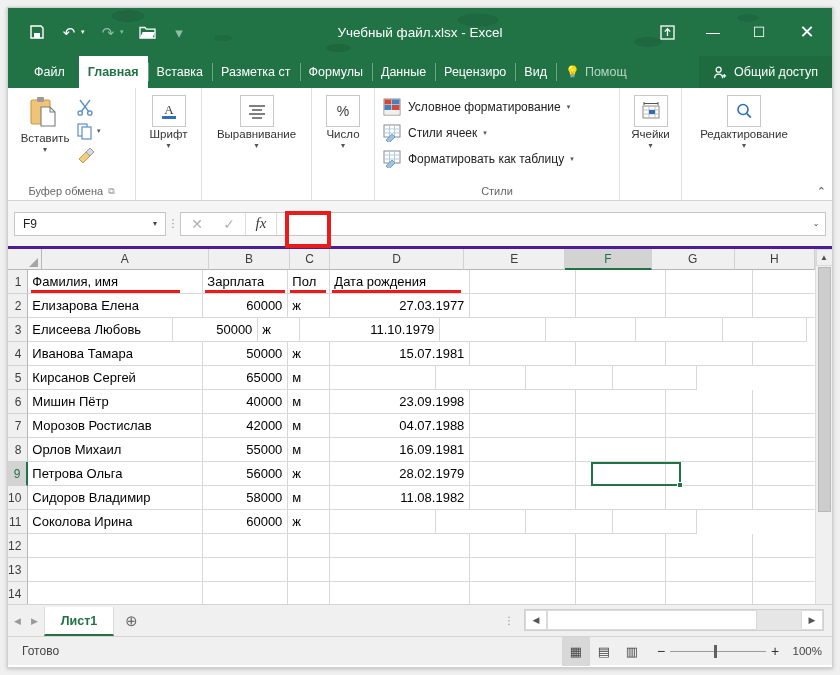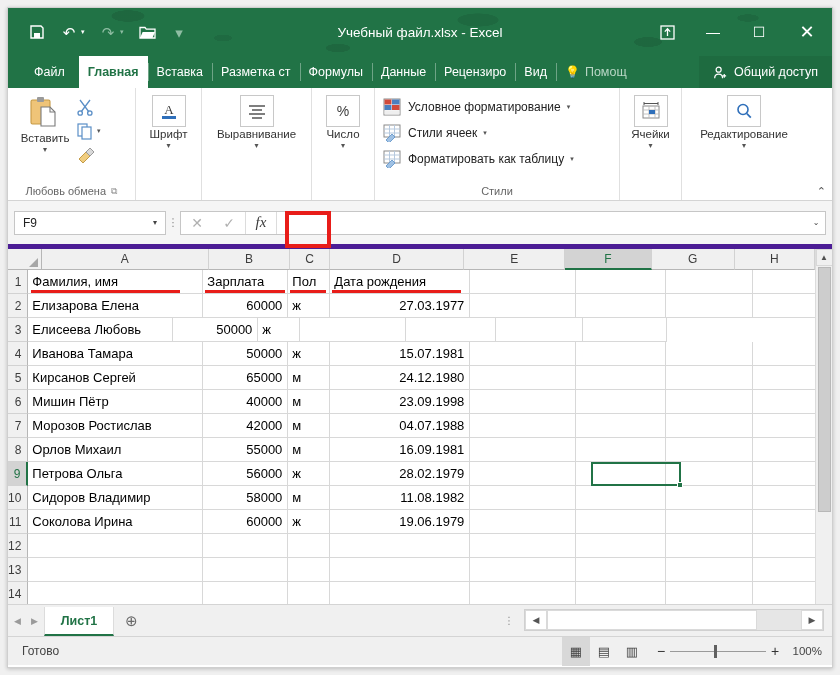--- a/index.html
+++ b/index.html
@@ -139,21 +139,21 @@
 
   .collapse-ribbon {
     position: absolute; right: 6px; bottom: 2px;
     font-size: 11px; color: #555;
   }
 
   
   .formula-area {
     height: 48px; background: #f5f5f5;
     display: flex; align-items: center; padding: 0 6px;
-    border-bottom: 5px solid #4c1d95; position: relative;
+    border-bottom: 3px solid #4c1d95; position: relative;
   }
   .namebox {
     width: 152px; height: 24px; background: #fff;
     border: 1px solid #c6c6c6;
     display: flex; align-items: center; justify-content: space-between;
     padding: 0 8px; font-size: 12px; color: #222;
   }
   .namebox .caret { font-size: 8px; color: #444; }
   .fb-sep {
     width: 14px; text-align: center; color: #8d8d8d;
@@ -426,21 +426,21 @@
           </div>
           <div class="smallbtn">
             <svg width="20" height="18" viewBox="0 0 20 18" aria-hidden="true">
               <path d="M3 13l7-7 4 4-7 7z" fill="#f0cd7f" stroke="#c49b47" stroke-width="1"></path>
               <path d="M10 6l4-4 4 4-4 4z" fill="#d9d9d9" stroke="#9a9a9a" stroke-width="1"></path>
             </svg>
           </div>
         </div>
       </div>
       <div class="glabel">
-        <span>Любовь обмена</span>
+        <span>Буфер обмена</span>
         <span class="dialog-launcher">⧉</span>
       </div>
     </div>
 
     <div class="rgroup" style="width:66px">
       <div class="gcontent" style="justify-content:center">
         <div class="bigbtn">
           <div class="icon-box">
             <svg width="22" height="22" viewBox="0 0 22 22" aria-hidden="true">
               <text x="11" y="14" font-size="13" text-anchor="middle" fill="#3b3b3b" font-family="Liberation Serif, serif">A</text>
@@ -629,20 +629,21 @@
             <div class="cell" style="width:106px"></div>
             <div class="cell" style="width:90px"></div>
             <div class="cell" style="width:87px"></div>
             <div class="cell" style="width:84px"></div>
           </div>
 
           <div class="row">
             <div class="cell" style="width:145px">Елисеева Любовь</div>
             <div class="cell num" style="width:85px">50000</div>
             <div class="cell" style="width:42px">ж</div>
+            <div class="cell num" style="width:140px">11.10.1979</div>
             <div class="cell" style="width:106px"></div>
             <div class="cell" style="width:90px"></div>
             <div class="cell" style="width:87px"></div>
             <div class="cell" style="width:84px"></div>
           </div>
 
           <div class="row">
             <div class="cell" style="width:175px">Иванова Тамара</div>
             <div class="cell num" style="width:85px">50000</div>
             <div class="cell" style="width:42px">ж</div>
@@ -650,21 +651,20 @@
             <div class="cell" style="width:106px"></div>
             <div class="cell" style="width:90px"></div>
             <div class="cell" style="width:87px"></div>
             <div class="cell" style="width:84px"></div>
           </div>
 
           <div class="row">
             <div class="cell" style="width:175px">Кирсанов Сергей</div>
             <div class="cell num" style="width:85px">65000</div>
             <div class="cell" style="width:42px">м</div>
-            <div class="cell num" style="width:140px">24.12.1980</div>
             <div class="cell" style="width:106px"></div>
             <div class="cell" style="width:90px"></div>
             <div class="cell" style="width:87px"></div>
             <div class="cell" style="width:84px"></div>
           </div>
 
           <div class="row">
             <div class="cell" style="width:175px">Мишин Пётр</div>
             <div class="cell num" style="width:85px">40000</div>
             <div class="cell" style="width:42px">м</div>
@@ -716,21 +716,20 @@
             <div class="cell" style="width:106px"></div>
             <div class="cell" style="width:90px"></div>
             <div class="cell" style="width:87px"></div>
             <div class="cell" style="width:84px"></div>
           </div>
 
           <div class="row">
             <div class="cell" style="width:175px">Соколова Ирина</div>
             <div class="cell num" style="width:85px">60000</div>
             <div class="cell" style="width:42px">ж</div>
-            <div class="cell num" style="width:140px">19.06.1979</div>
             <div class="cell" style="width:106px"></div>
             <div class="cell" style="width:90px"></div>
             <div class="cell" style="width:87px"></div>
             <div class="cell" style="width:84px"></div>
           </div>
 
           <div class="row">
             <div class="cell" style="width:175px"></div>
             <div class="cell" style="width:85px"></div>
             <div class="cell" style="width:42px"></div>

